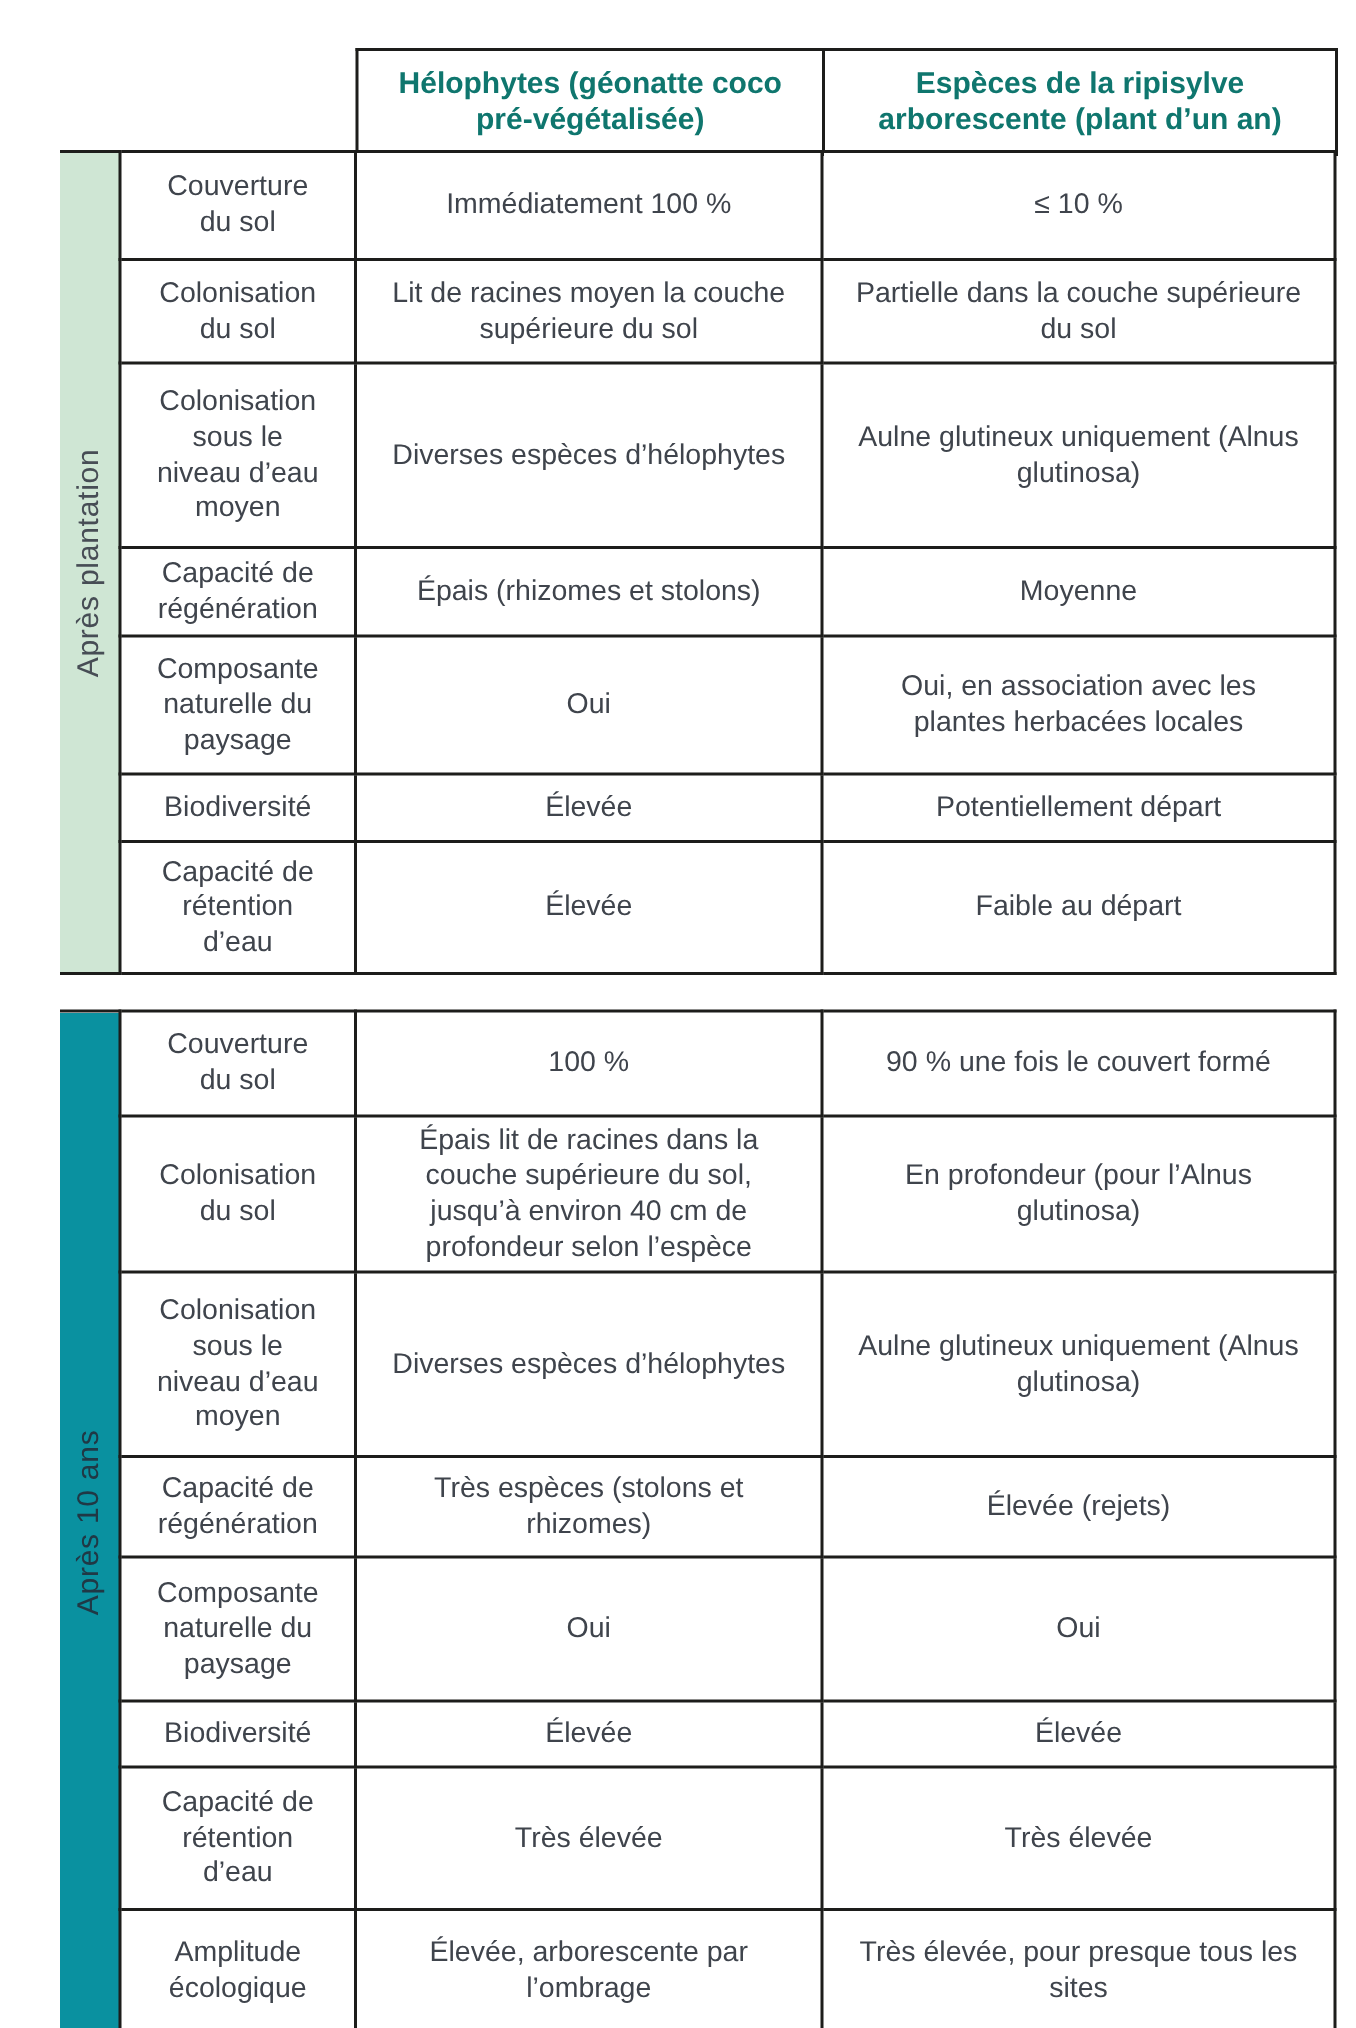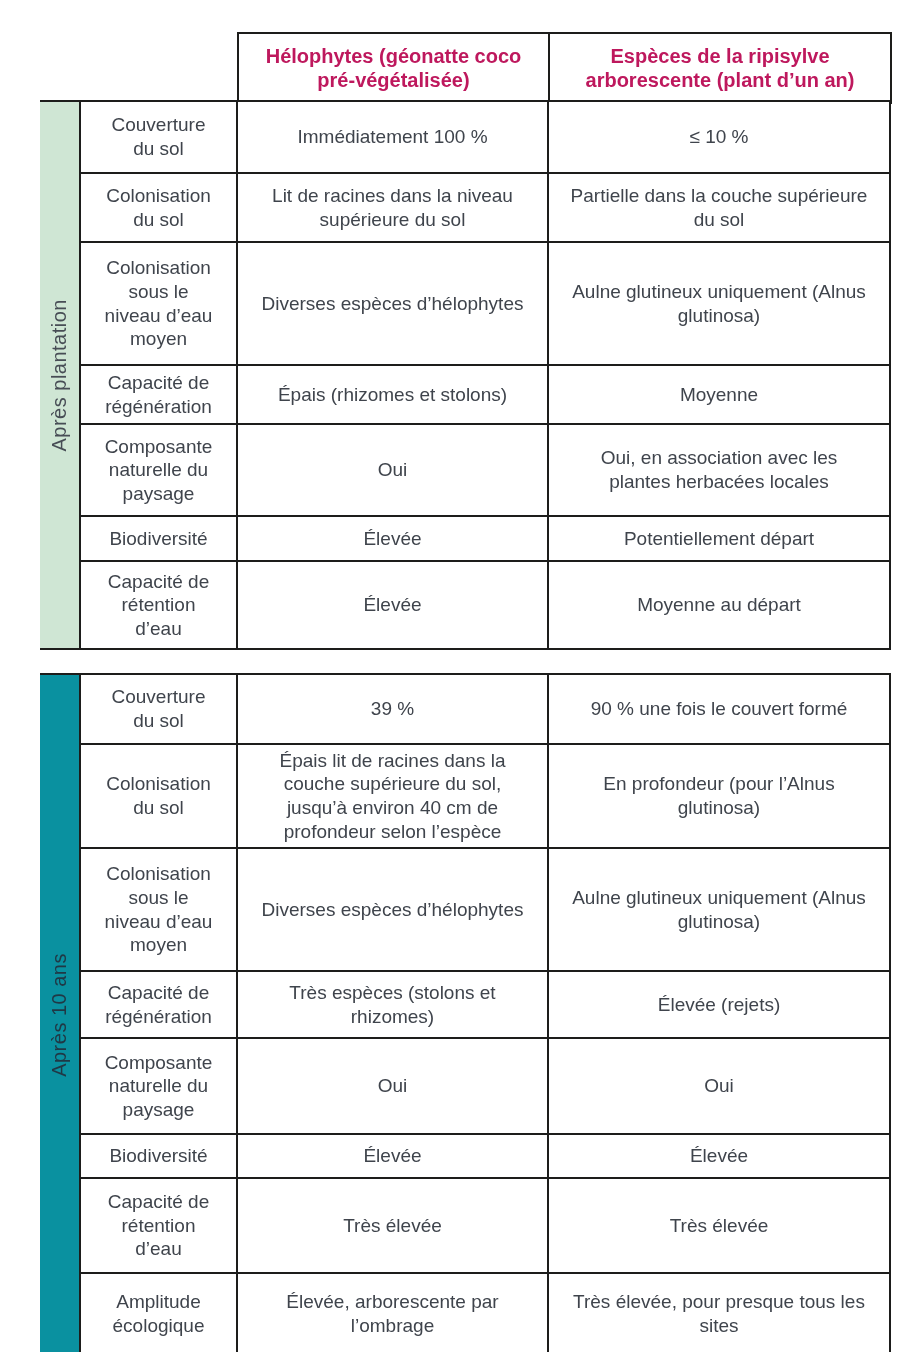--- a/index.html
+++ b/index.html
@@ -16,21 +16,21 @@
     border-collapse: collapse;
     table-layout: fixed;
   }
   
   .header-table { left: 237px; top: 32px; }
   .header-table th {
     border: 2px solid #1d1d1b;
     height: 70px;
     font-size: 20px;
     font-weight: bold;
-    color: #be185d;
+    color: #0f766e;
     text-align: center;
     vertical-align: middle;
     line-height: 1.22;
     padding: 2px 12px;
     background: #ffffff;
   }
   
   .body-table { left: 40px; }
   .body-table td {
     border: 2px solid #1d1d1b;
@@ -84,21 +84,21 @@
   <tr style="height:72px">
     <td class="band" rowspan="7" style="background-color: rgb(207, 230, 212); color: rgb(71, 77, 85);">
       <div class="band-label">Après plantation</div>
     </td>
     <td class="crit">Couverture du sol</td>
     <td class="val">Immédiatement 100 %</td>
     <td class="val">≤ 10 %</td>
   </tr>
   <tr style="height:69px">
     <td class="crit">Colonisation du sol</td>
-    <td class="val">Lit de racines dans la niveau supérieure du sol</td>
+    <td class="val">Lit de racines moyen la couche supérieure du sol</td>
     <td class="val">Partielle dans la couche supérieure du sol</td>
   </tr>
   <tr style="height:123px">
     <td class="crit">Colonisation sous le niveau d’eau moyen</td>
     <td class="val">Diverses espèces d’hélophytes</td>
     <td class="val">Aulne glutineux uniquement (Alnus glutinosa)</td>
   </tr>
   <tr style="height:59px">
     <td class="crit">Capacité de régénération</td>
     <td class="val">Épais (rhizomes et stolons)</td>
@@ -110,39 +110,39 @@
     <td class="val">Oui, en association avec les plantes herbacées locales</td>
   </tr>
   <tr style="height:45px">
     <td class="crit">Biodiversité</td>
     <td class="val">Élevée</td>
     <td class="val">Potentiellement départ</td>
   </tr>
   <tr style="height:88px">
     <td class="crit">Capacité de rétention d’eau</td>
     <td class="val">Élevée</td>
-    <td class="val">Moyenne au départ</td>
+    <td class="val">Faible au départ</td>
   </tr>
   </tbody>
 </table>
 
 <table class="body-table" style="top:673px">
   <colgroup>
       <col style="width:40px">
       <col style="width:157px">
       <col style="width:311px">
       <col style="width:342px">
     </colgroup>
   <tbody>
   <tr style="height:70px">
     <td class="band" rowspan="8" style="background-color: rgb(10, 145, 160); color: rgb(32, 56, 69);">
       <div class="band-label">Après 10 ans</div>
     </td>
     <td class="crit">Couverture du sol</td>
-    <td class="val">39 %</td>
+    <td class="val">100 %</td>
     <td class="val">90 % une fois le couvert formé</td>
   </tr>
   <tr style="height:104px">
     <td class="crit">Colonisation du sol</td>
     <td class="val">Épais lit de racines dans la couche supérieure du sol, jusqu’à environ 40 cm de profondeur selon l’espèce</td>
     <td class="val">En profondeur (pour l’Alnus glutinosa)</td>
   </tr>
   <tr style="height:123px">
     <td class="crit">Colonisation sous le niveau d’eau moyen</td>
     <td class="val">Diverses espèces d’hélophytes</td>

